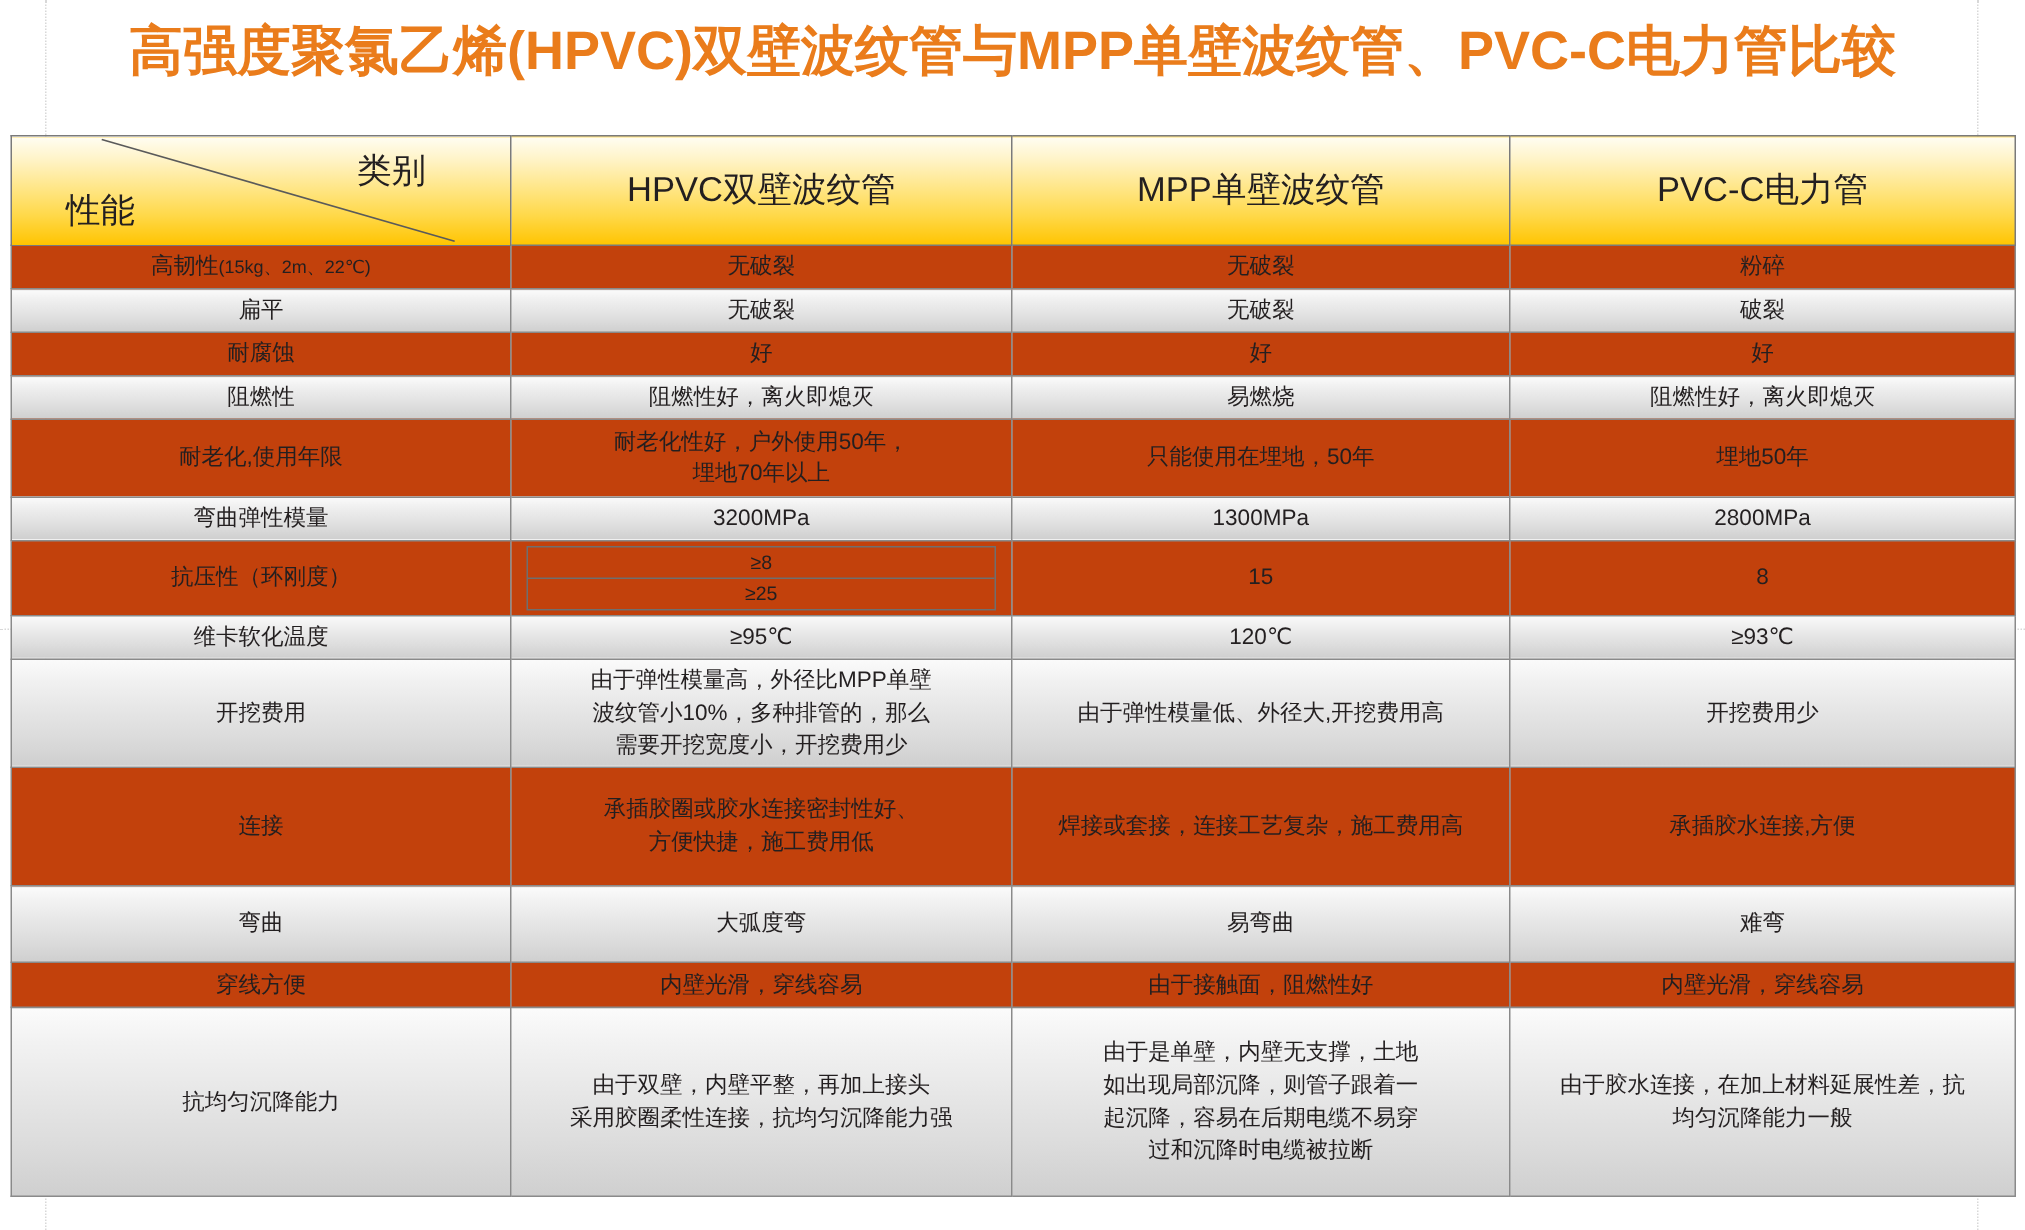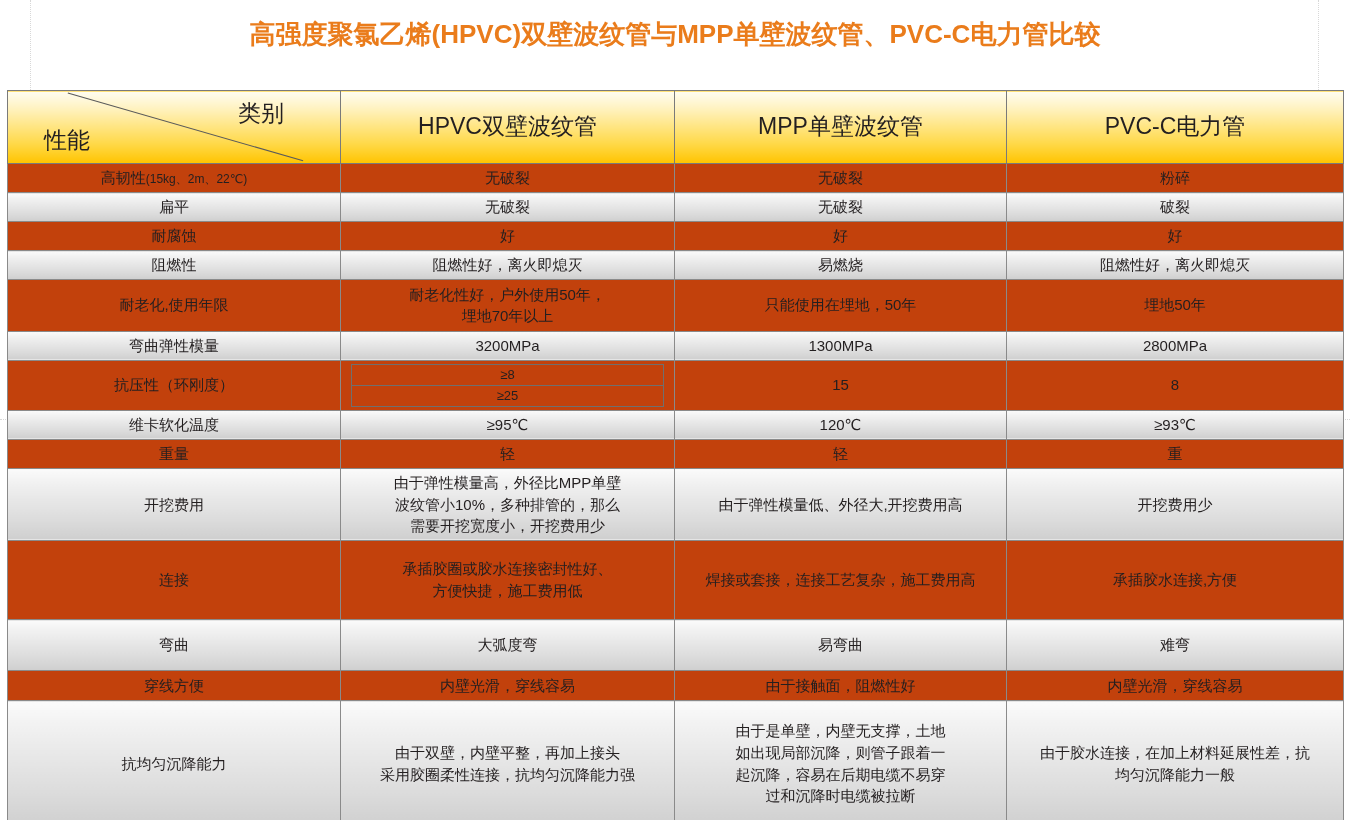--- a/index.html
+++ b/index.html
@@ -23,21 +23,21 @@
     border-top:1px dotted #d8d8d8;
     z-index:0;
   }
   .guide-h.h1{top:419px;}
 
   .page-title{
     position:absolute;
     left:0;right:0;top:14px;
     text-align:center;
     color:#ea7c1b;
-    font-size:26px;
+    font-size:36px;
     font-weight:bold;
     letter-spacing:0px;
     line-height:40px;
     white-space:nowrap;
     z-index:2;
   }
 
   .table-wrap{
     position:absolute;
     left:7px;
@@ -191,26 +191,20 @@
           </td>
           <td>15</td>
           <td>8</td>
         </tr>
         <tr class="band" style="height: 29px;">
           <td class="small-note">维卡软化温度</td>
           <td>≥95℃</td>
           <td>120℃</td>
           <td>≥93℃</td>
         </tr>
-        <tr class="plain" style="height: 29px;">
-          <td class="small-note">重量</td>
-          <td>轻</td>
-          <td>轻</td>
-          <td>重</td>
-        </tr>
         <tr class="band" style="height: 69px;">
           <td class="small-note">开挖费用</td>
           <td class="tiny">由于弹性模量高，外径比MPP单壁<br>波纹管小10%，多种排管的，那么<br>需要开挖宽度小，开挖费用少</td>
           <td>由于弹性模量低、外径大,开挖费用高</td>
           <td>开挖费用少</td>
         </tr>
         <tr class="plain" style="height: 79px;">
           <td class="small-note">连接</td>
           <td class="tiny">承插胶圈或胶水连接密封性好、<br>方便快捷，施工费用低</td>
           <td>焊接或套接，连接工艺复杂，施工费用高</td>

